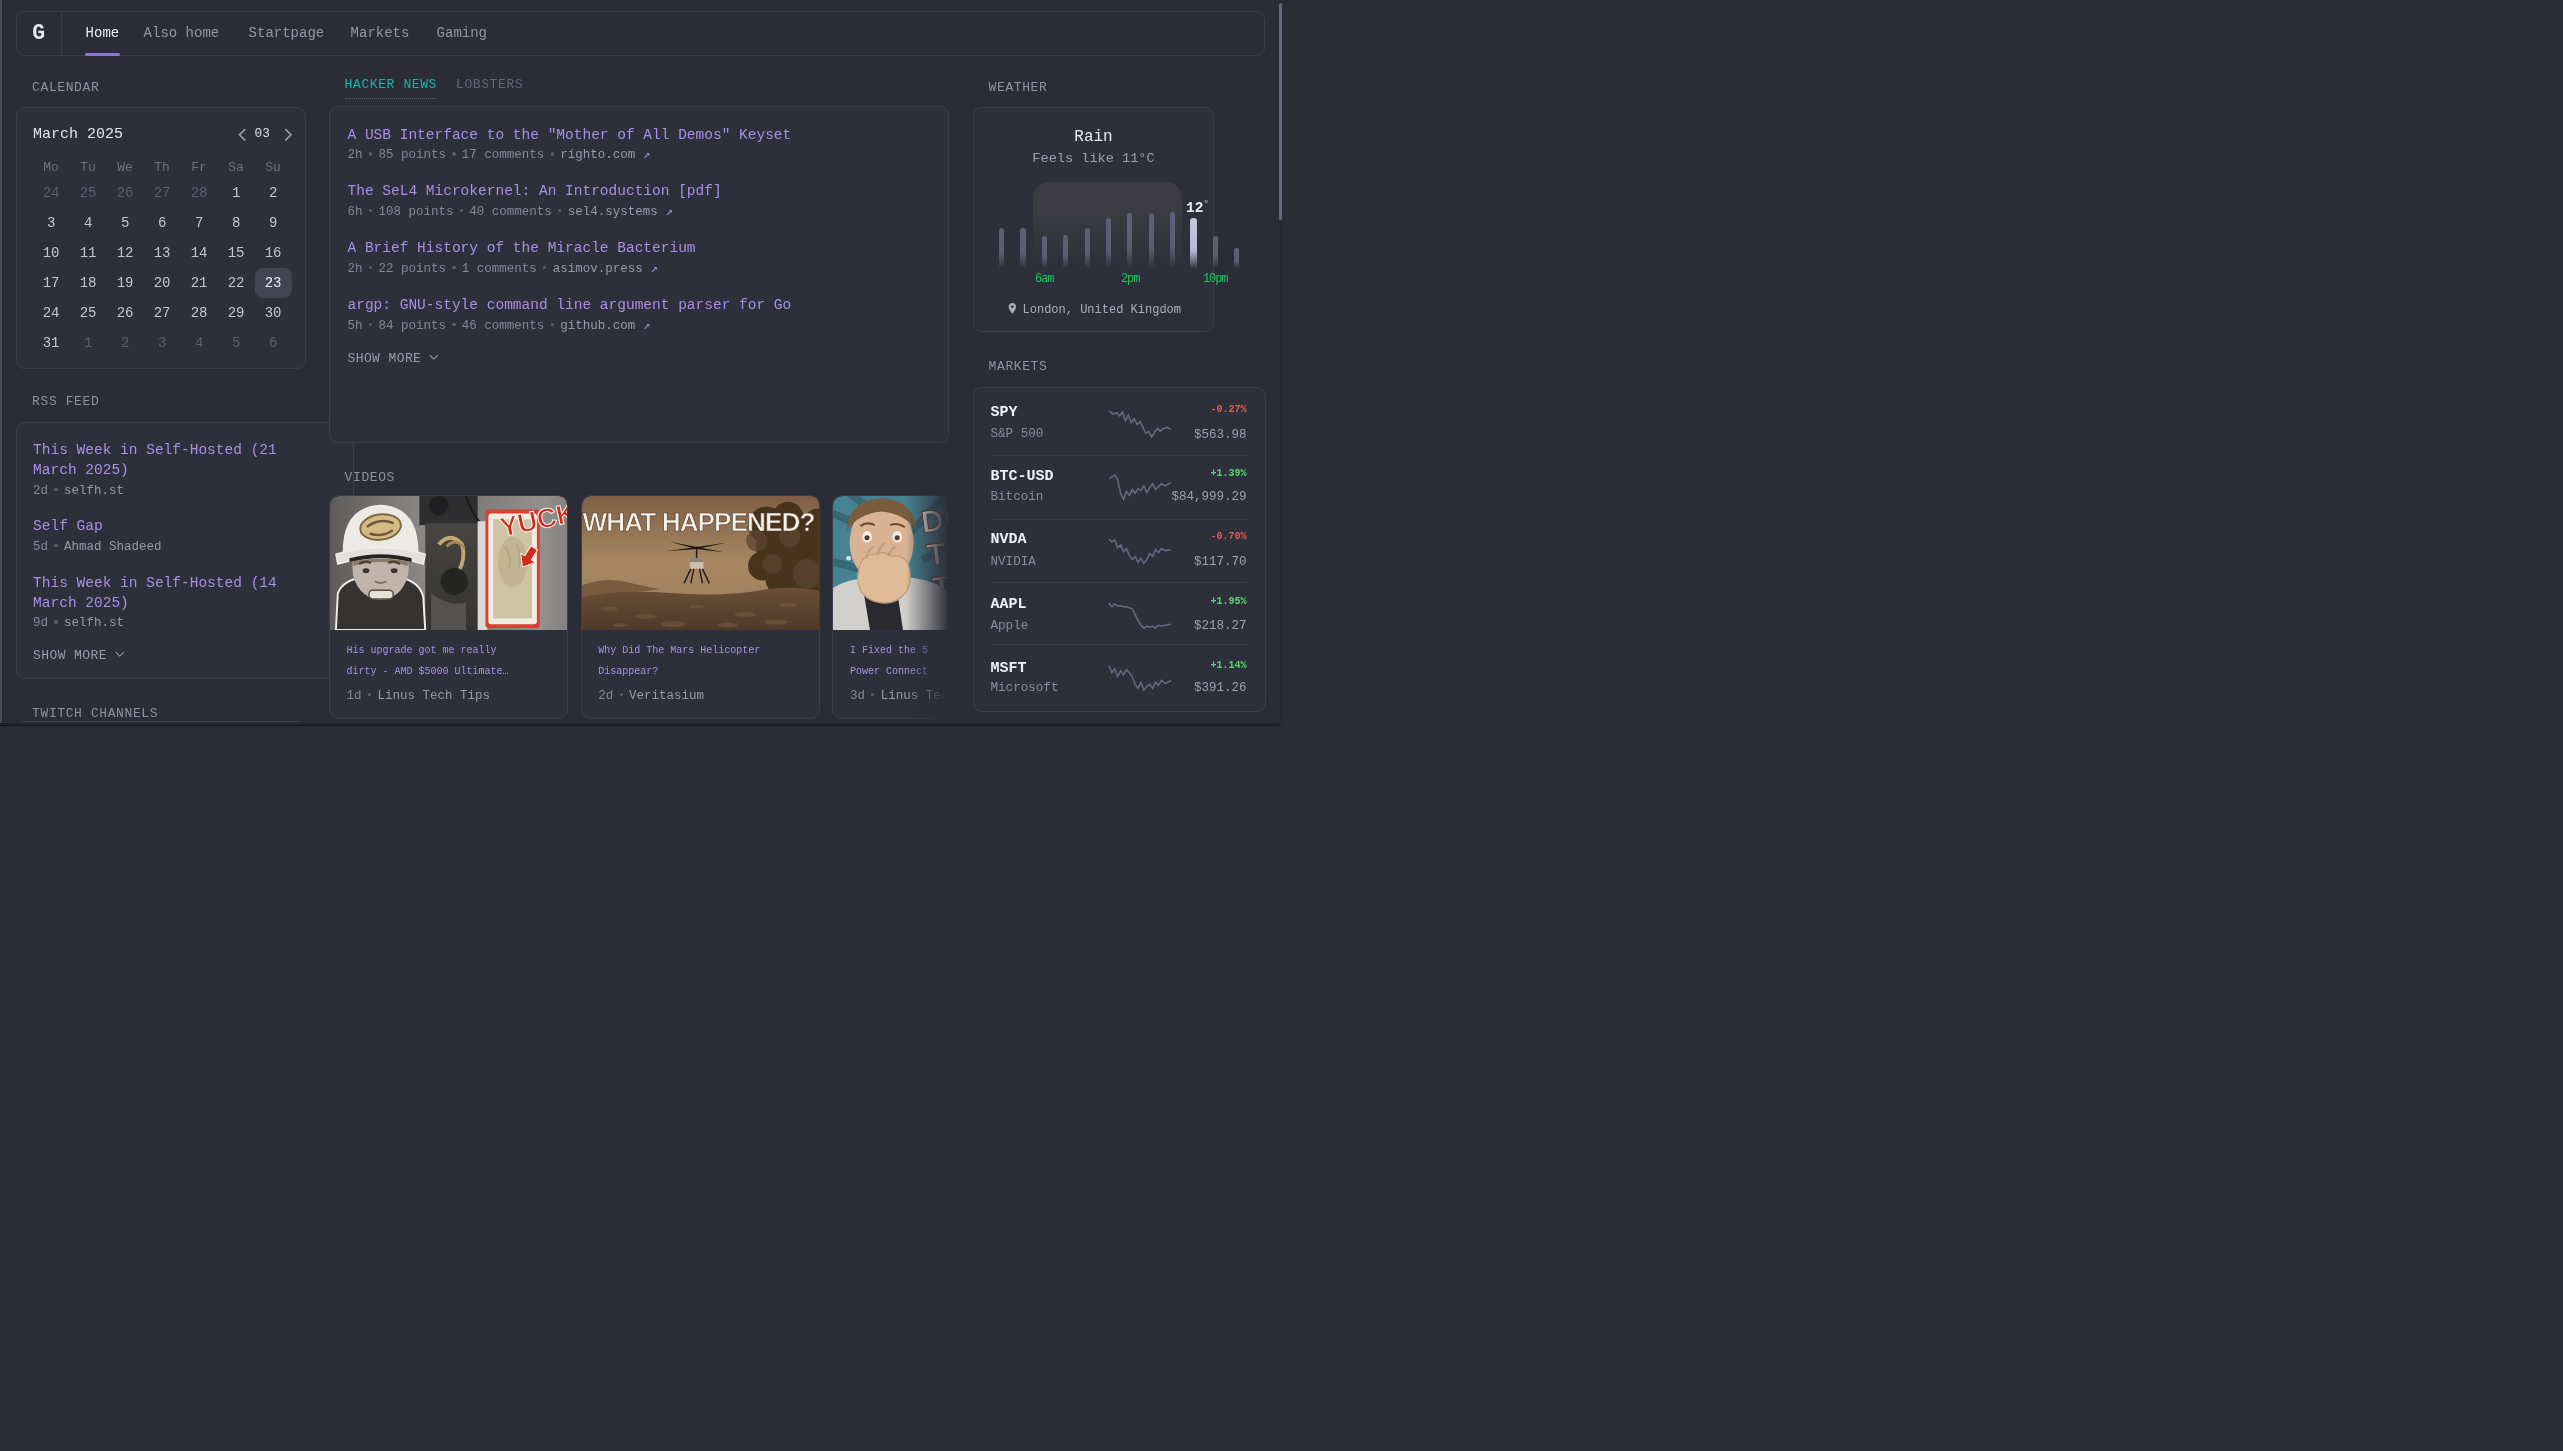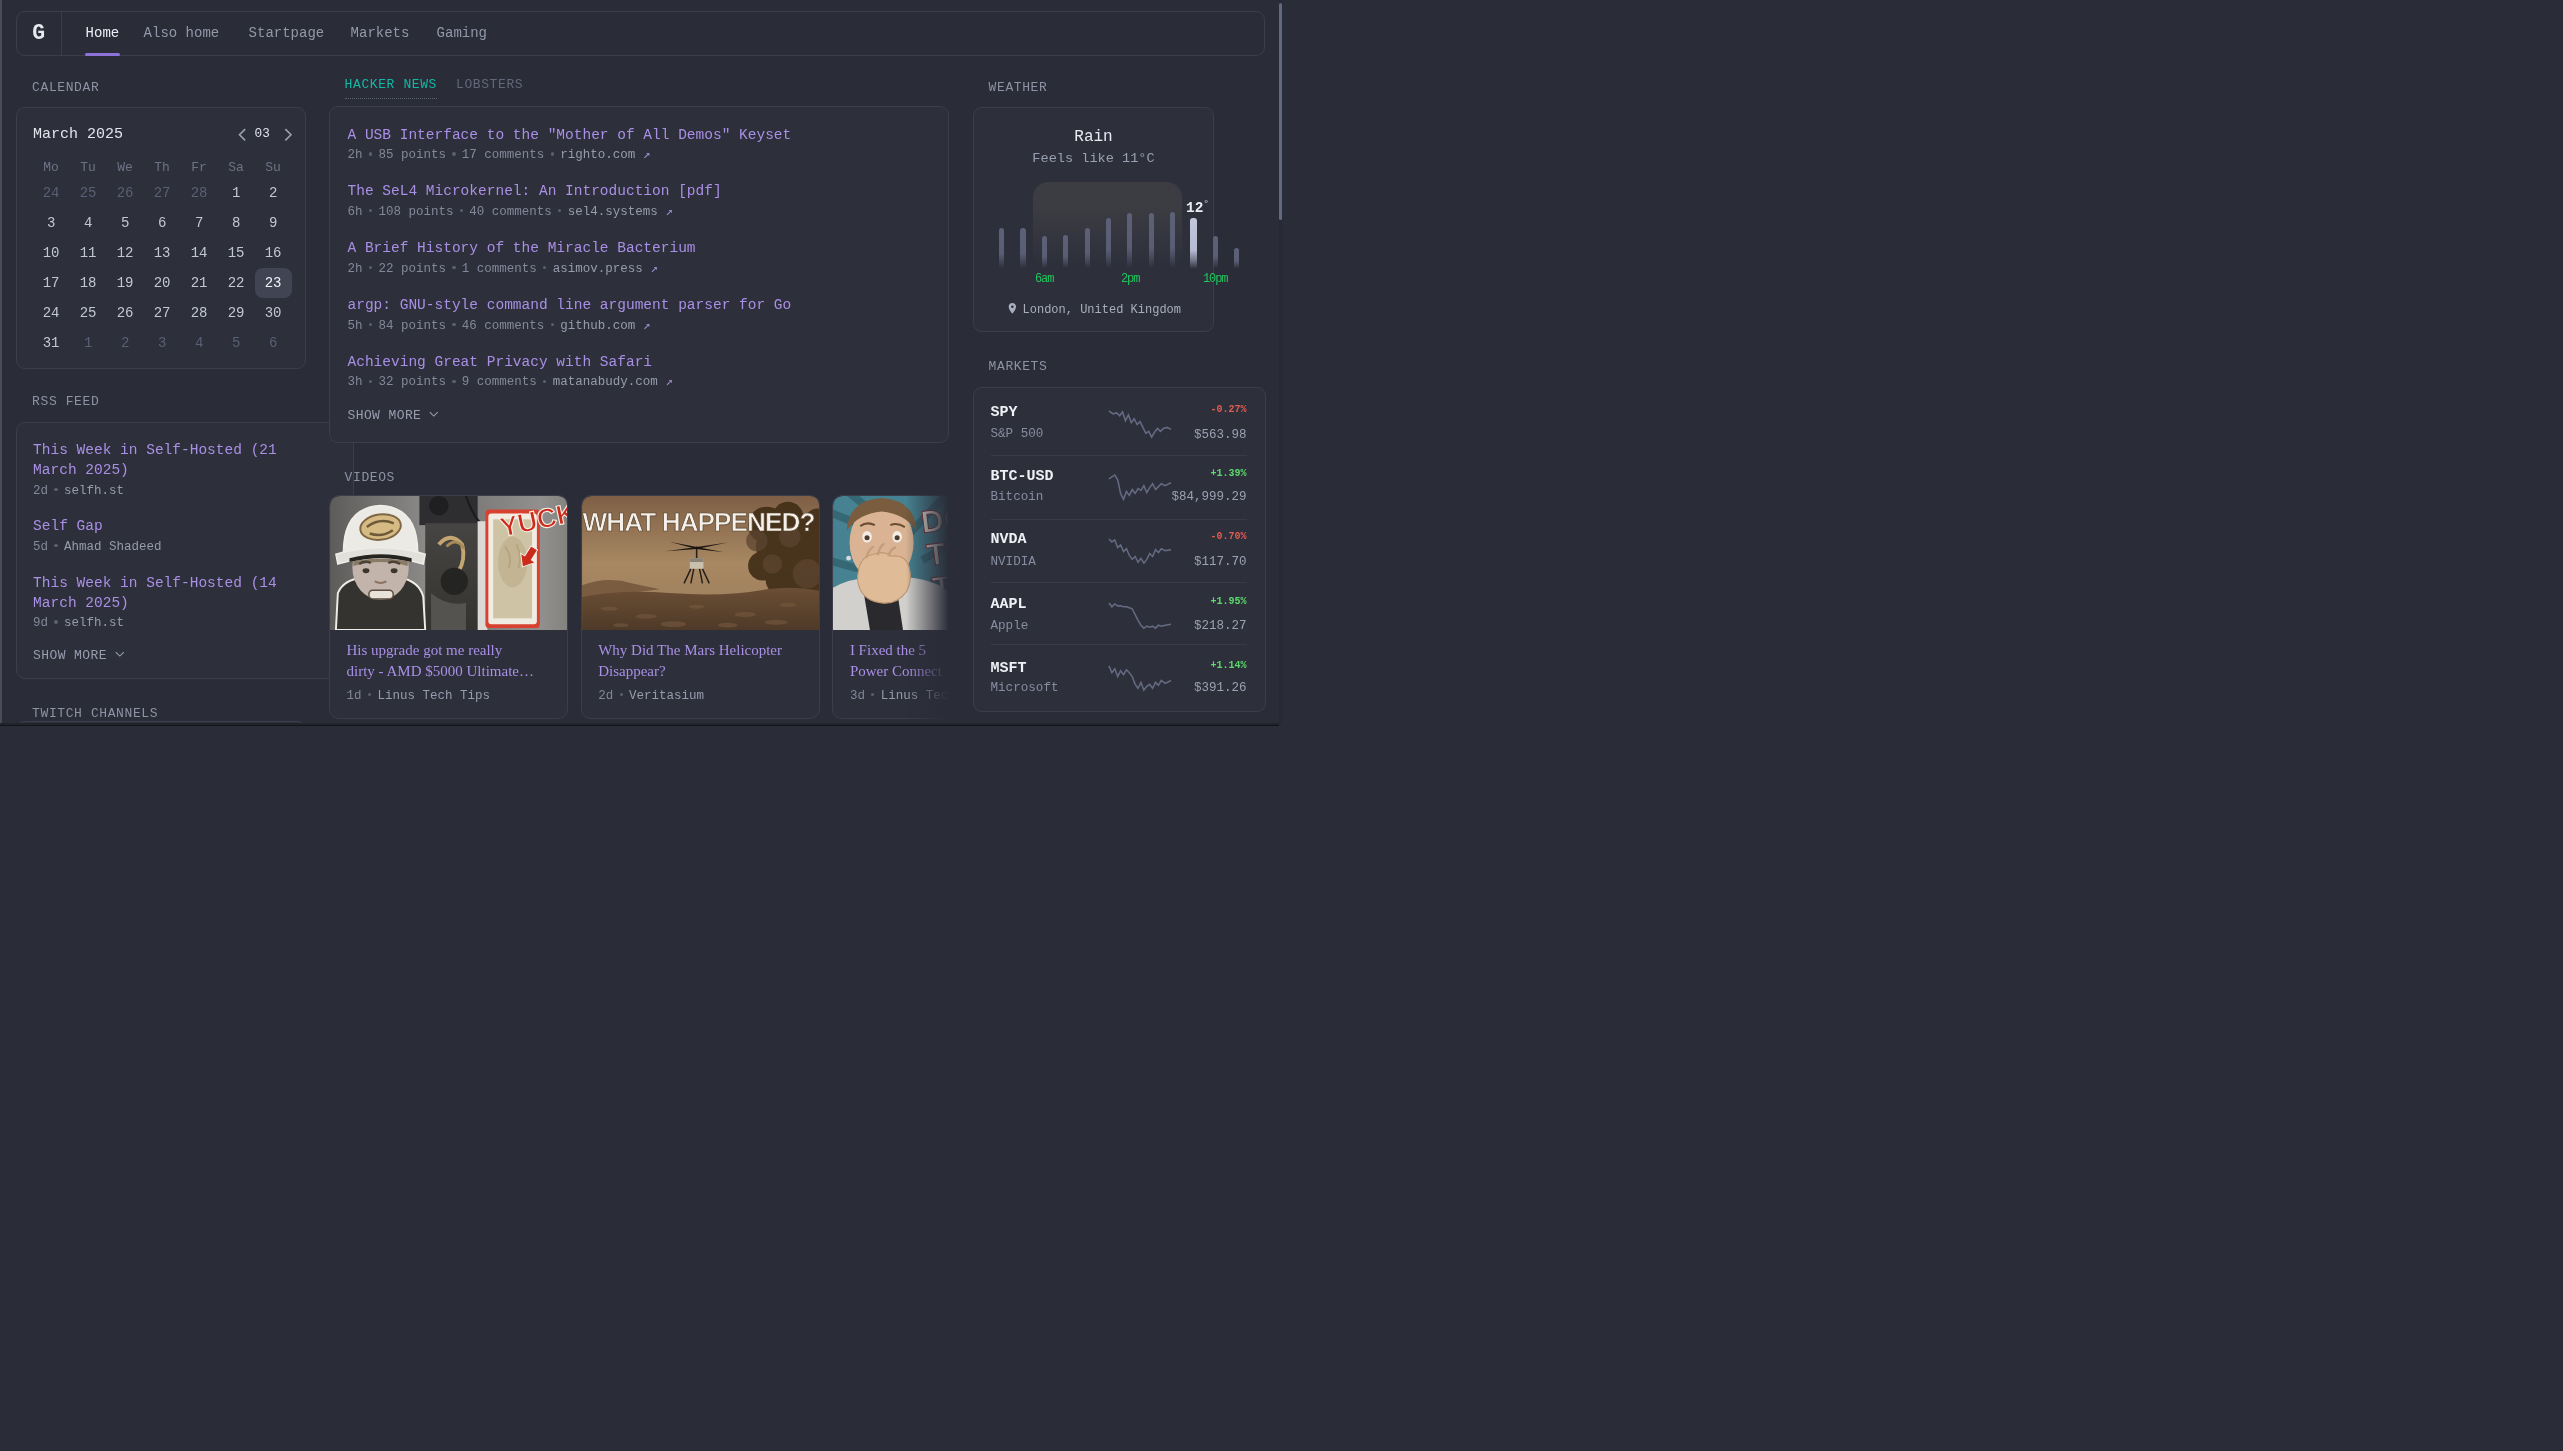--- a/index.html
+++ b/index.html
@@ -88,22 +88,22 @@
              mask-image:linear-gradient(to right,#000 93%,transparent 100%);
   }
   .vcard {
     flex:0 0 239px; width:239px; height:224px;
     background:#2d2f3b; border:1px solid #3c3e4b; border-radius:9.7px;
     position:relative; overflow:hidden;
   }
   .thumb { position:absolute; left:0; top:0; width:239px; height:134px; overflow:hidden; border-radius:9.7px 9.7px 0 0;}
   .thumb svg { width:239px; height:134px; }
   .vtitle { position:absolute; left:16.5px; top:144px; width:220px;
-    font-size:15px; line-height:21px; color:#a98fe5;
-    white-space:nowrap; overflow:hidden;font-family:Liberation Serif, serif; }
+    font-size:10px; line-height:21px; color:#a98fe5;
+    white-space:nowrap; overflow:hidden; }
   .vmeta { position:absolute; left:16.5px; top:193px; font-size:12.5px; color:#828899; }
   .vmeta .vch { color:#969cac; }
   
   
   #weather-card { left:0; top:107px; width:241px; height:225px; }
   #w-cond { position:absolute; top:20.4px; width:100%; text-align:center; font-size:16px; color:#e8eaf1; }
   #w-feels { position:absolute; top:43px; width:100%; text-align:center; font-size:13.6px; color:#99a0b1; }
   #w-chart { position:absolute; left:14.6px; top:74px; width:264px; height:160px; }
   #w-day {
     position:absolute; left:44px; top:0px; width:149px; height:87px;
@@ -266,24 +266,20 @@
           <div class="m">6h<span class="dot"></span>108 points<span class="dot"></span>40 comments<span class="dot"></span><span class="src">sel4.systems <span style="color:#9d8fd0">↗</span></span></div>
         </div>
         <div class="item" style="margin-bottom:16.5px;">
           <div class="t">A Brief History of the Miracle Bacterium</div>
           <div class="m">2h<span class="dot"></span>22 points<span class="dot"></span>1 comments<span class="dot"></span><span class="src">asimov.press <span style="color:#9d8fd0">↗</span></span></div>
         </div>
         <div class="item" style="margin-bottom:16.5px;">
           <div class="t">argp: GNU-style command line argument parser for Go</div>
           <div class="m">5h<span class="dot"></span>84 points<span class="dot"></span>46 comments<span class="dot"></span><span class="src">github.com <span style="color:#9d8fd0">↗</span></span></div>
         </div>
-        <div class="item" style="margin-bottom:16.5px;">
-          <div class="t">Achieving Great Privacy with Safari</div>
-          <div class="m">3h<span class="dot"></span>32 points<span class="dot"></span>9 comments<span class="dot"></span><span class="src">matanabudy.com <span style="color:#9d8fd0">↗</span></span></div>
-        </div>
         <div class="showmore">SHOW MORE<svg width="13.6" height="13.6" viewBox="0 0 24 24" fill="none" stroke="currentColor" stroke-width="2">
             <path d="M5 9l7 7 7-7"></path>
           </svg></div>
       </div>
     </div>
 
     <div class="label" id="videos-label">VIDEOS</div>
     <div id="videos-row">
       <div class="vcard">
         <div class="thumb" id="thumb1"><svg width="239" height="134" viewBox="0 0 246 138">

